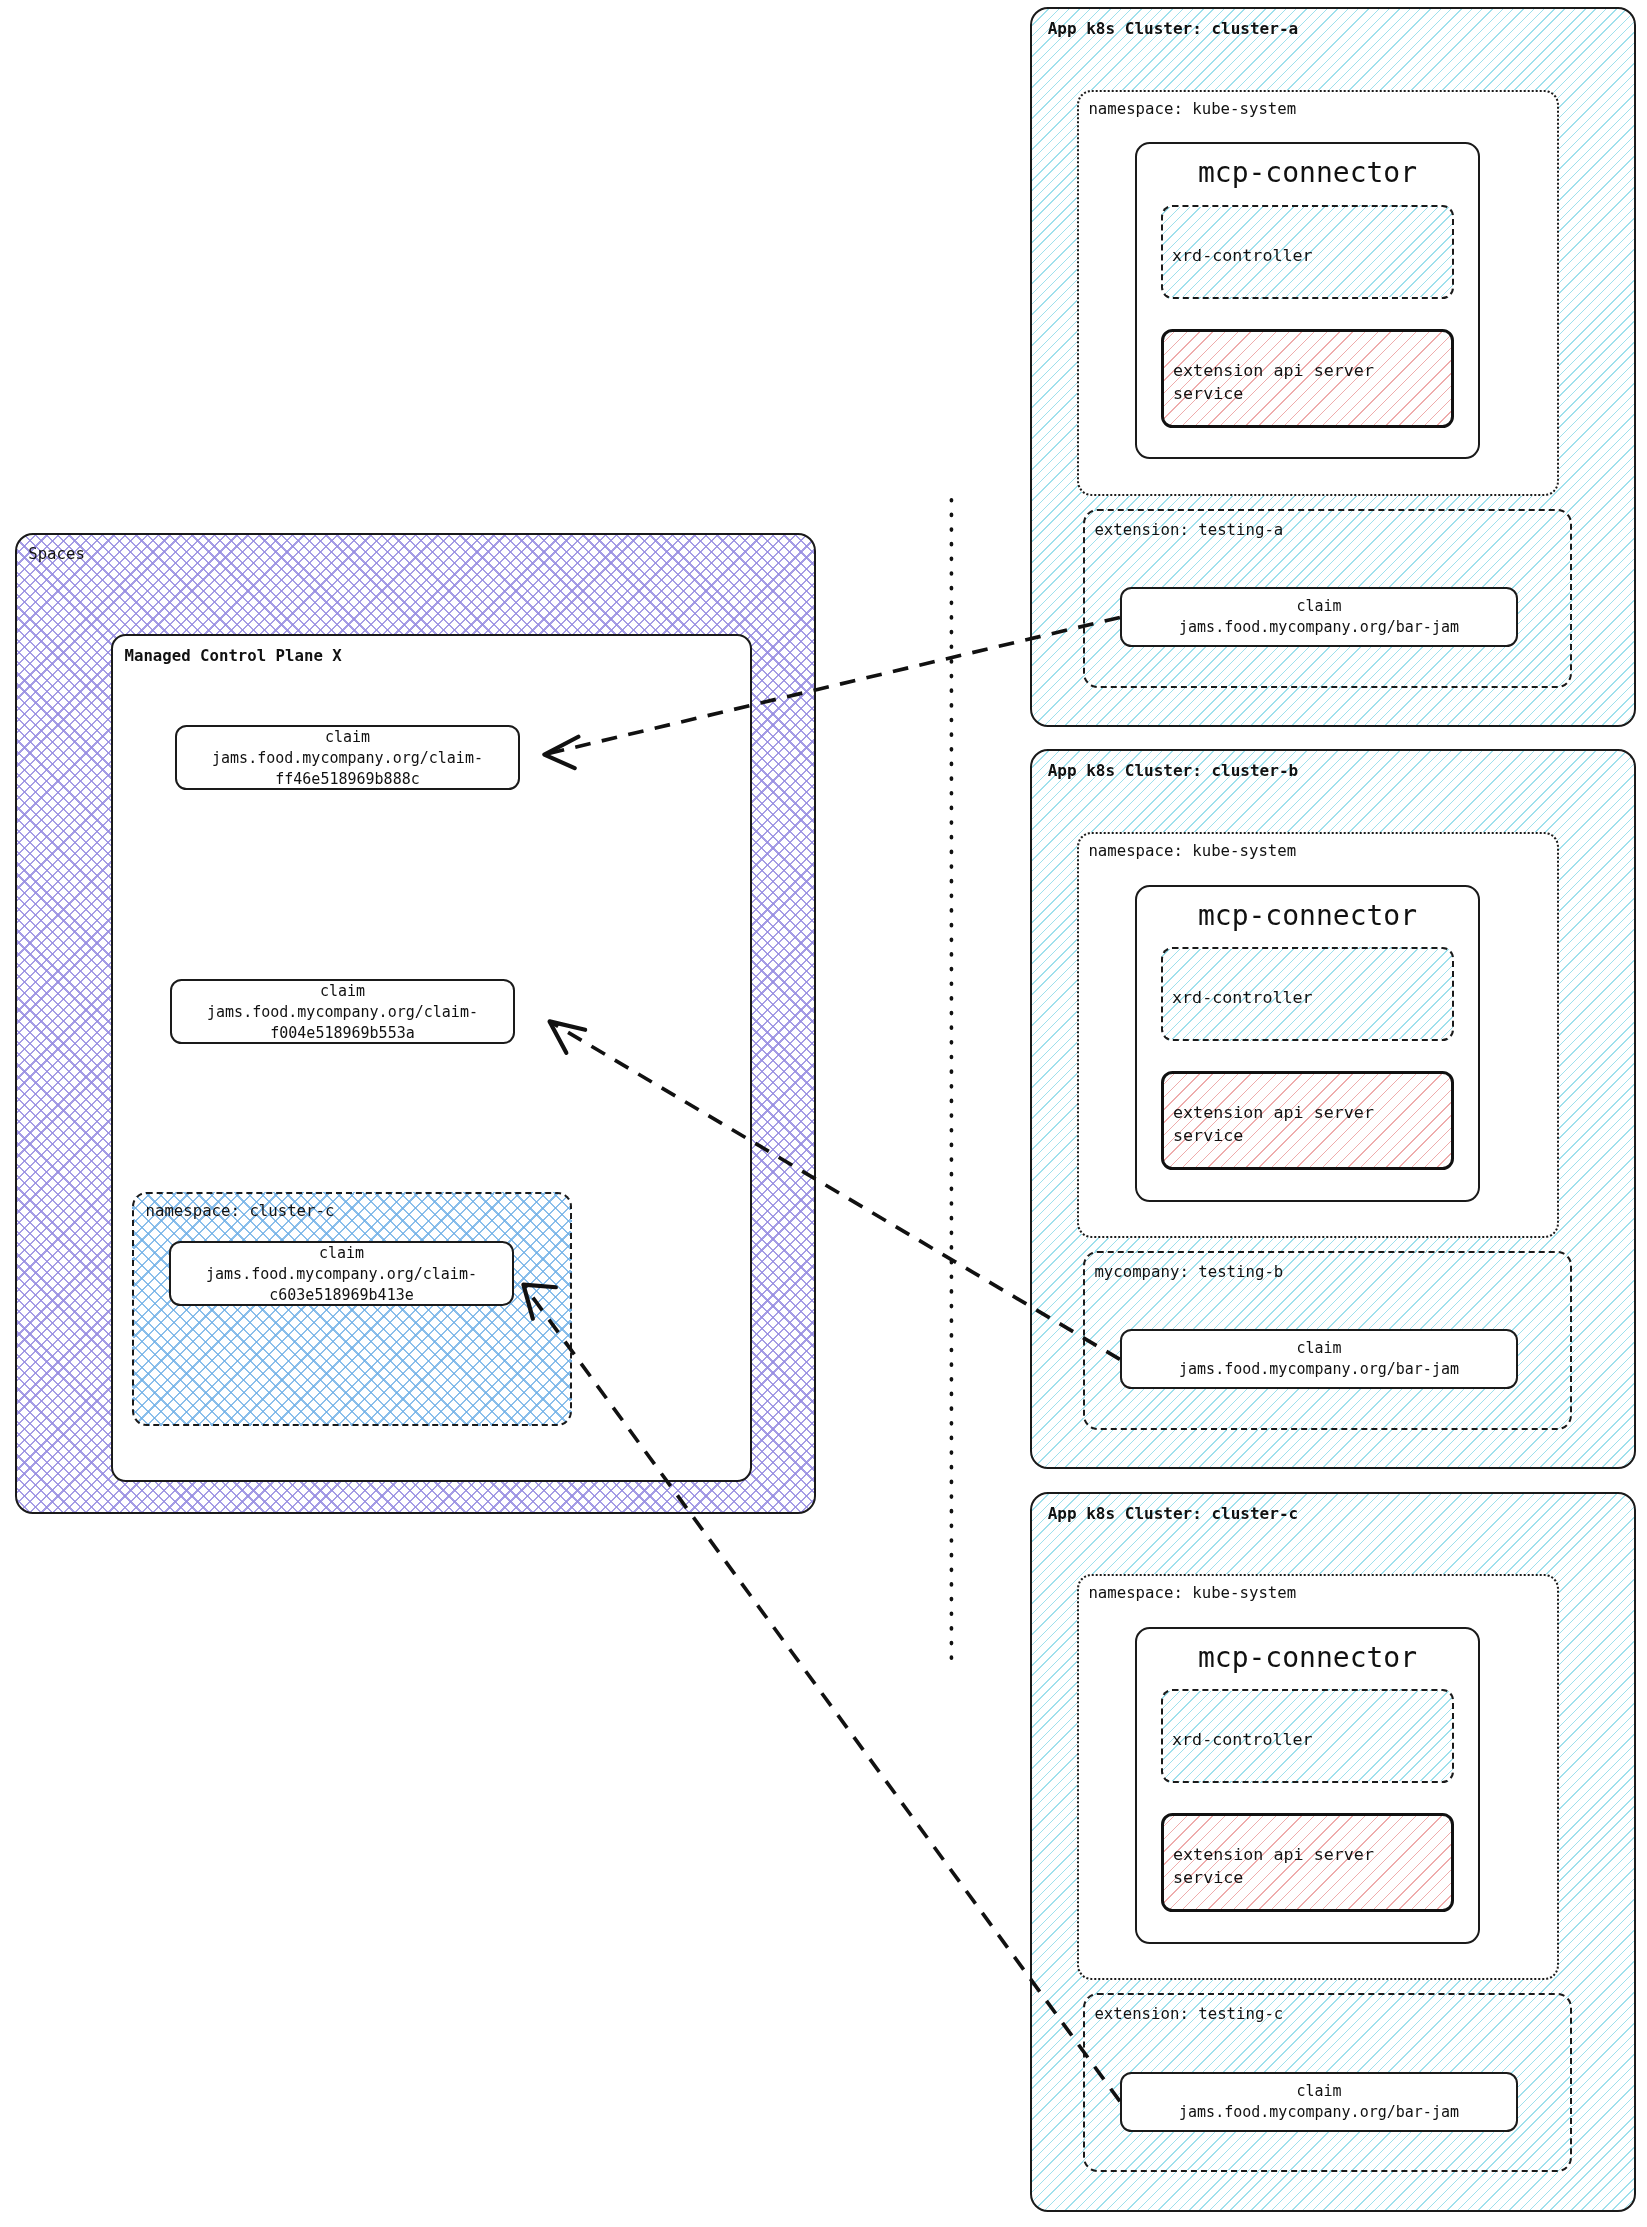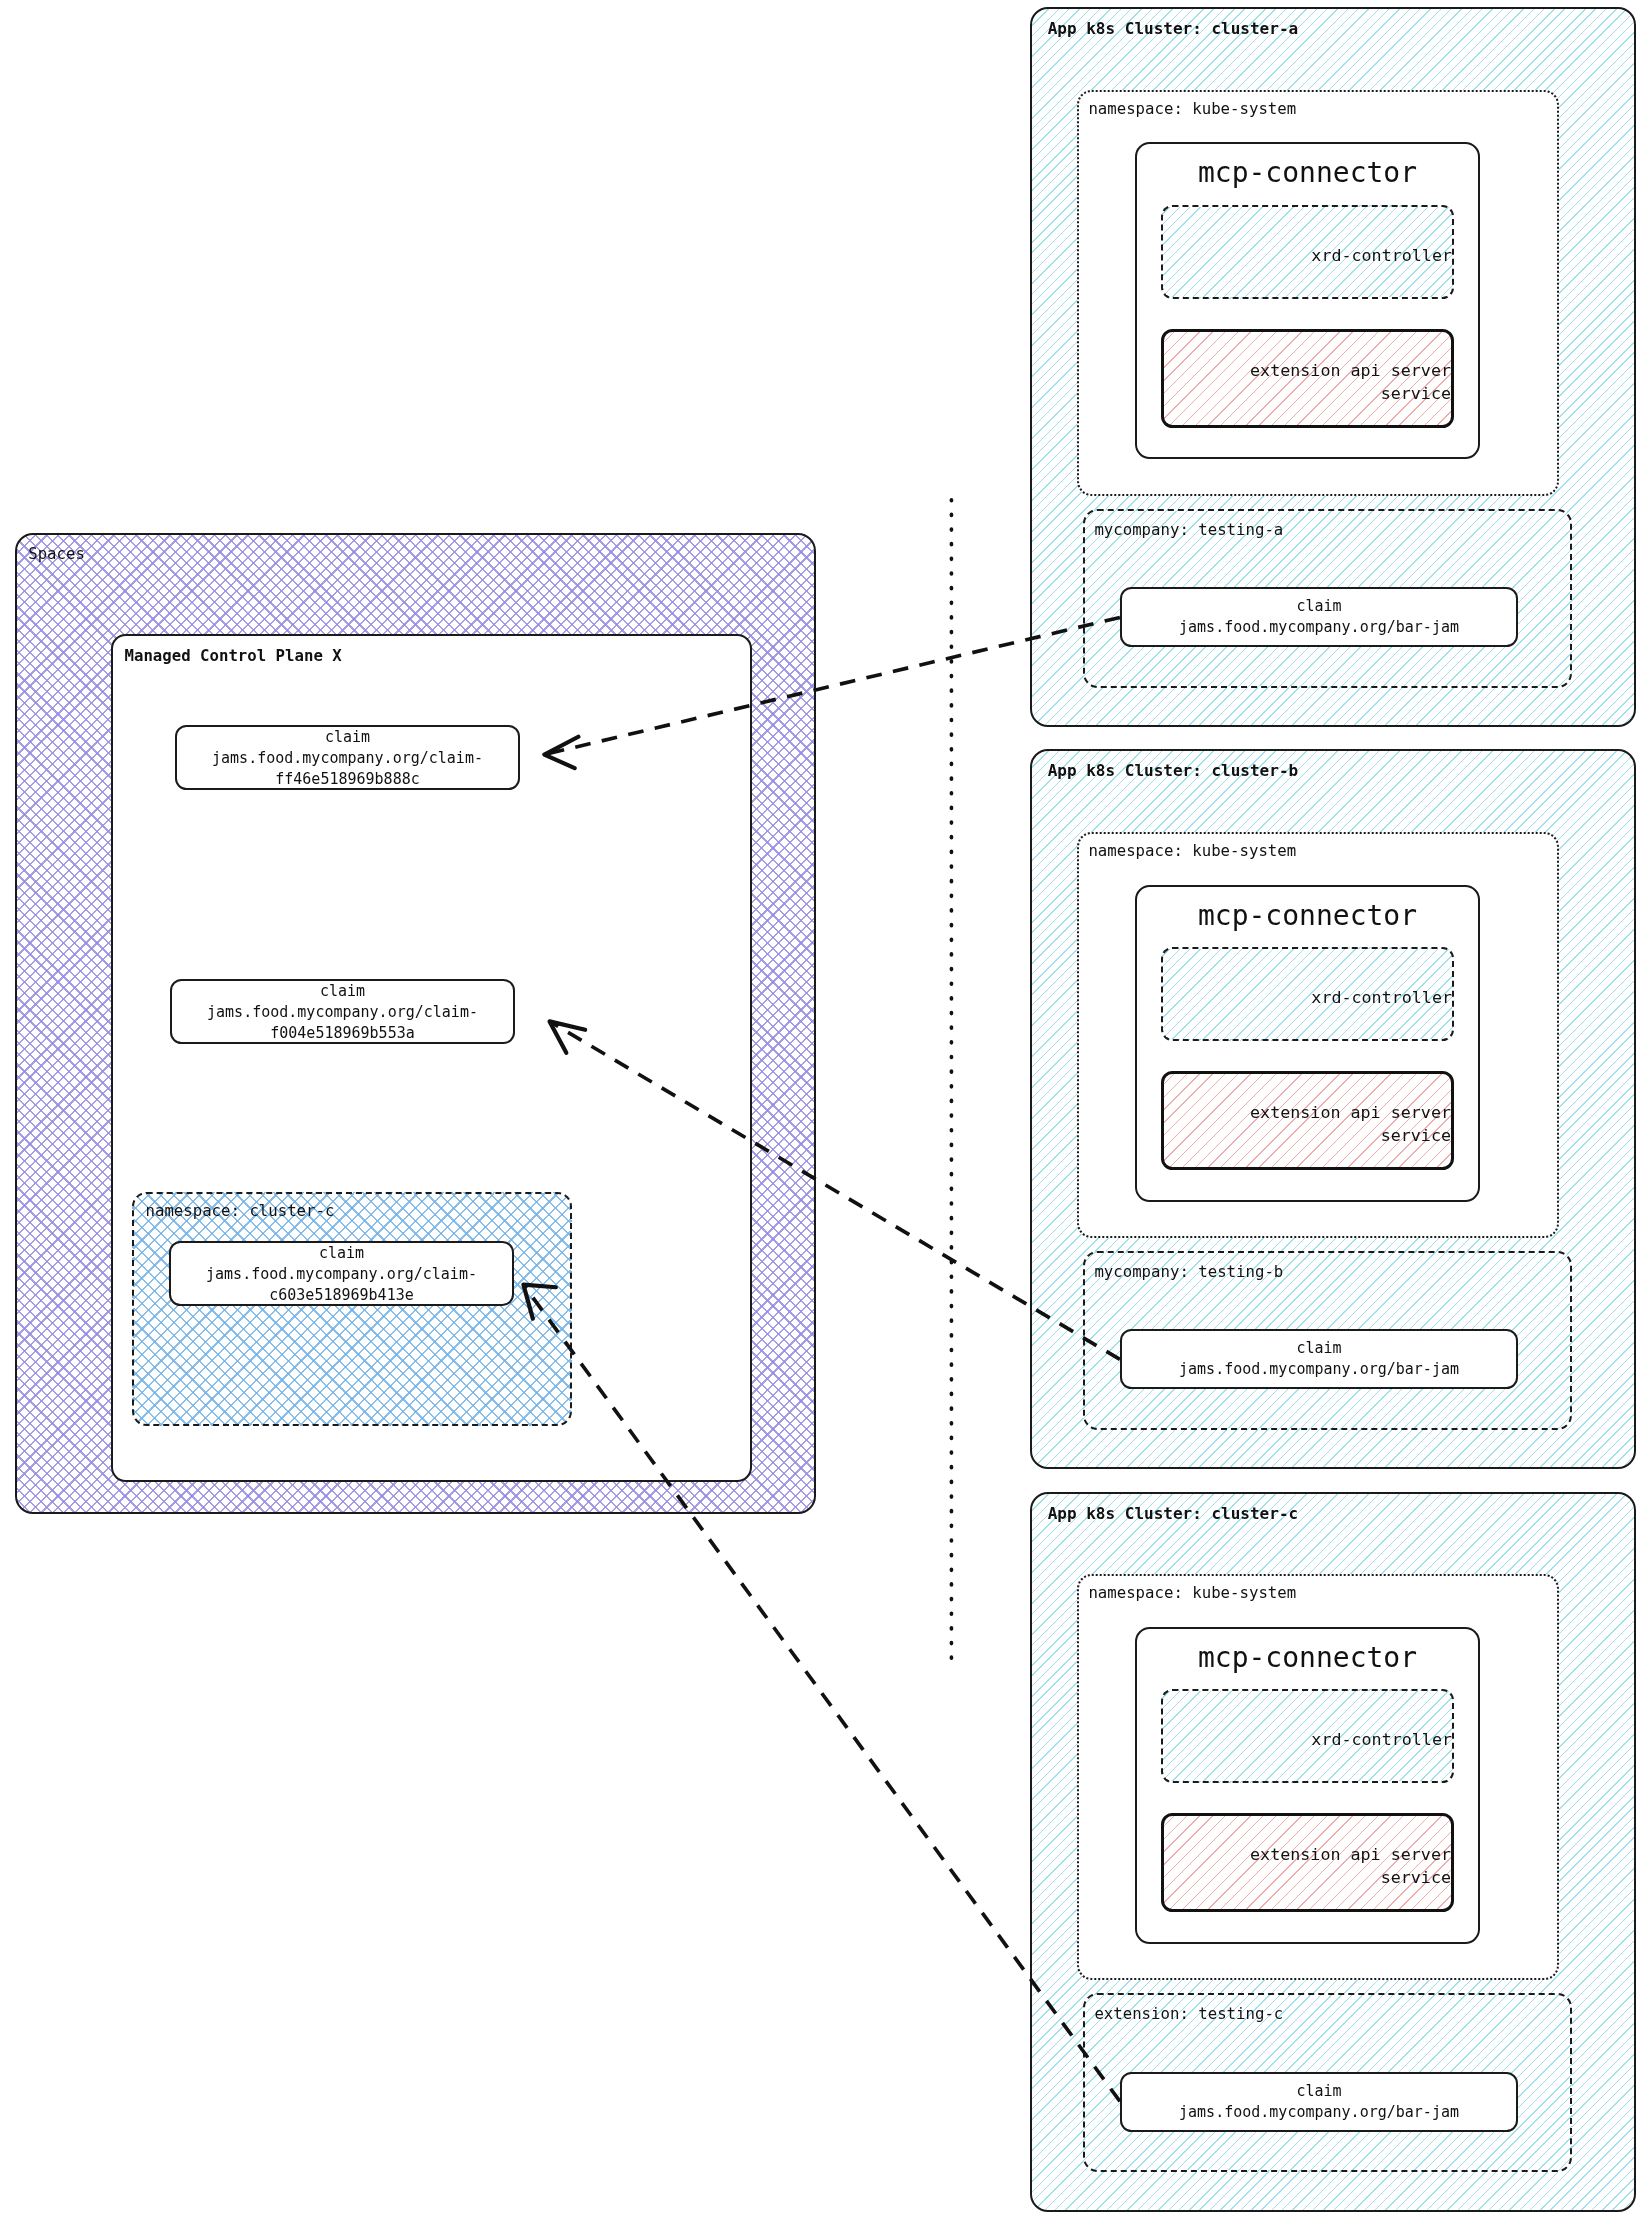--- a/index.html
+++ b/index.html
@@ -72,22 +72,22 @@
   .center-title{
     position:absolute;
     left:0;right:0;
     text-align:center;
     font-size:28px;
     line-height:1;
     white-space:nowrap;
   }
   .center-text{
     position:absolute;
-    left:3px;right:0;
-    text-align:right;
+    left:9px;right:0;
+    text-align:left;
     font-size:16.7px;
     line-height:1.35;
     white-space:pre-line;
   }
   .claim-text{
     position:absolute;
     left:4.2px;right:4.2px;
     top:50%;
     transform:translateY(-50%);
     text-align:center;
@@ -142,21 +142,21 @@
     <div class="center-title" style="top:14.7px;">mcp-connector</div>
   </div>
   <div class="box rnd-sm dashed-b stripe-cyan" style="left:1161px;top:205px;width:293px;height:94px;">
     <div class="center-text" style="top:37px;">xrd-controller</div>
   </div>
   <div class="box rnd-sm solid-thick stripe-pink" style="left:1161px;top:329px;width:293px;height:99px;">
     <div class="center-text" style="top:27px;">extension api server
 service</div>
   </div>
   <div class="box rnd-md dashed-b stripe-cyan" style="left:1083px;top:509px;width:489px;height:179px;">
-    <div class="corner-label" style="left:9.4px;top:10.5px;">mycompany: testing-a</div>
+    <div class="corner-label" style="left:9.4px;top:10.5px;">extension: testing-a</div>
   </div>
   <div class="box rnd-sm solid-thin white" style="left:1120px;top:587px;width:398px;height:60px;">
     <div class="claim-text">claim
 jams.food.mycompany.org/bar-jam</div>
   </div>
 
   <div class="box rnd-lg solid-thin stripe-cyan" style="left:1030px;top:749px;width:606px;height:720px;">
     <div class="cluster-title" style="left:15.7px;top:11.5px;">App k8s Cluster: cluster-b</div>
   </div>
   <div class="box rnd-md dotted-b white" style="left:1077px;top:832px;width:482px;height:406px;">

